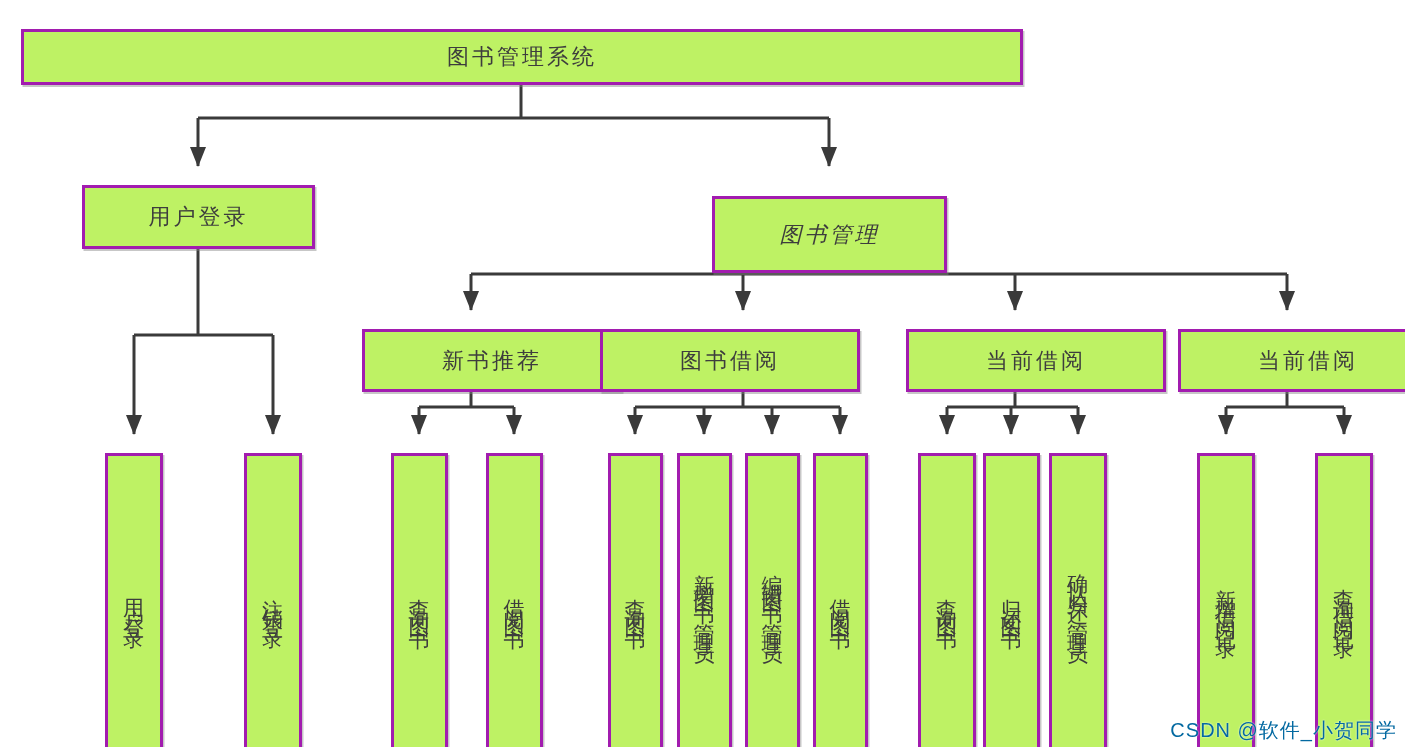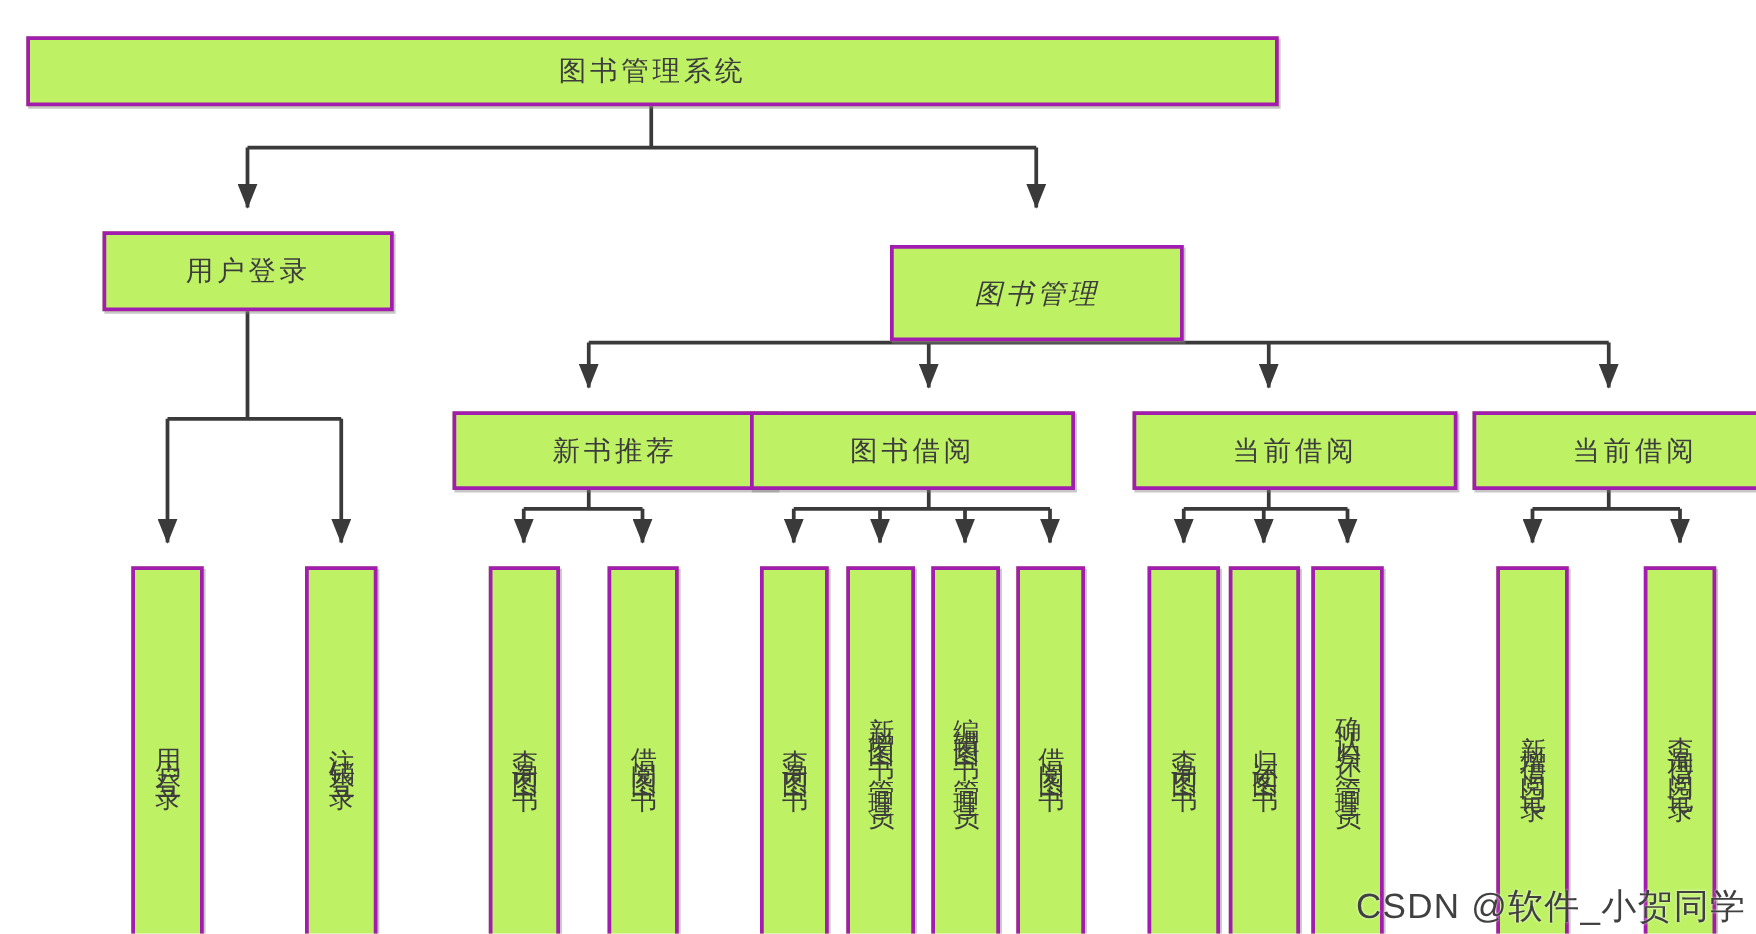--- a/index.html
+++ b/index.html
@@ -66,22 +66,22 @@
   .lf-4a { left: 918px;  width: 58px; }
   .lf-4b { left: 983px;  width: 57px; }
   .lf-4c { left: 1049px; width: 58px; }
   .lf-5a { left: 1197px; width: 58px; }
   .lf-5b { left: 1315px; width: 58px; }
   
   .watermark {
     position: absolute;
     right: 8px;
     bottom: 3px;
-    font-size: 28px;
-    color: #404040;
+    font-size: 20px;
+    color: #0369a1;
     letter-spacing: 1px;
     text-shadow: 0 0 2px #ffffff;
   }
 </style>
 </head>
 <body>
 
 <div id="canvas">
 
   <svg id="edges" width="1405" height="747" viewBox="0 0 1405 747" xmlns="http://www.w3.org/2000/svg">

